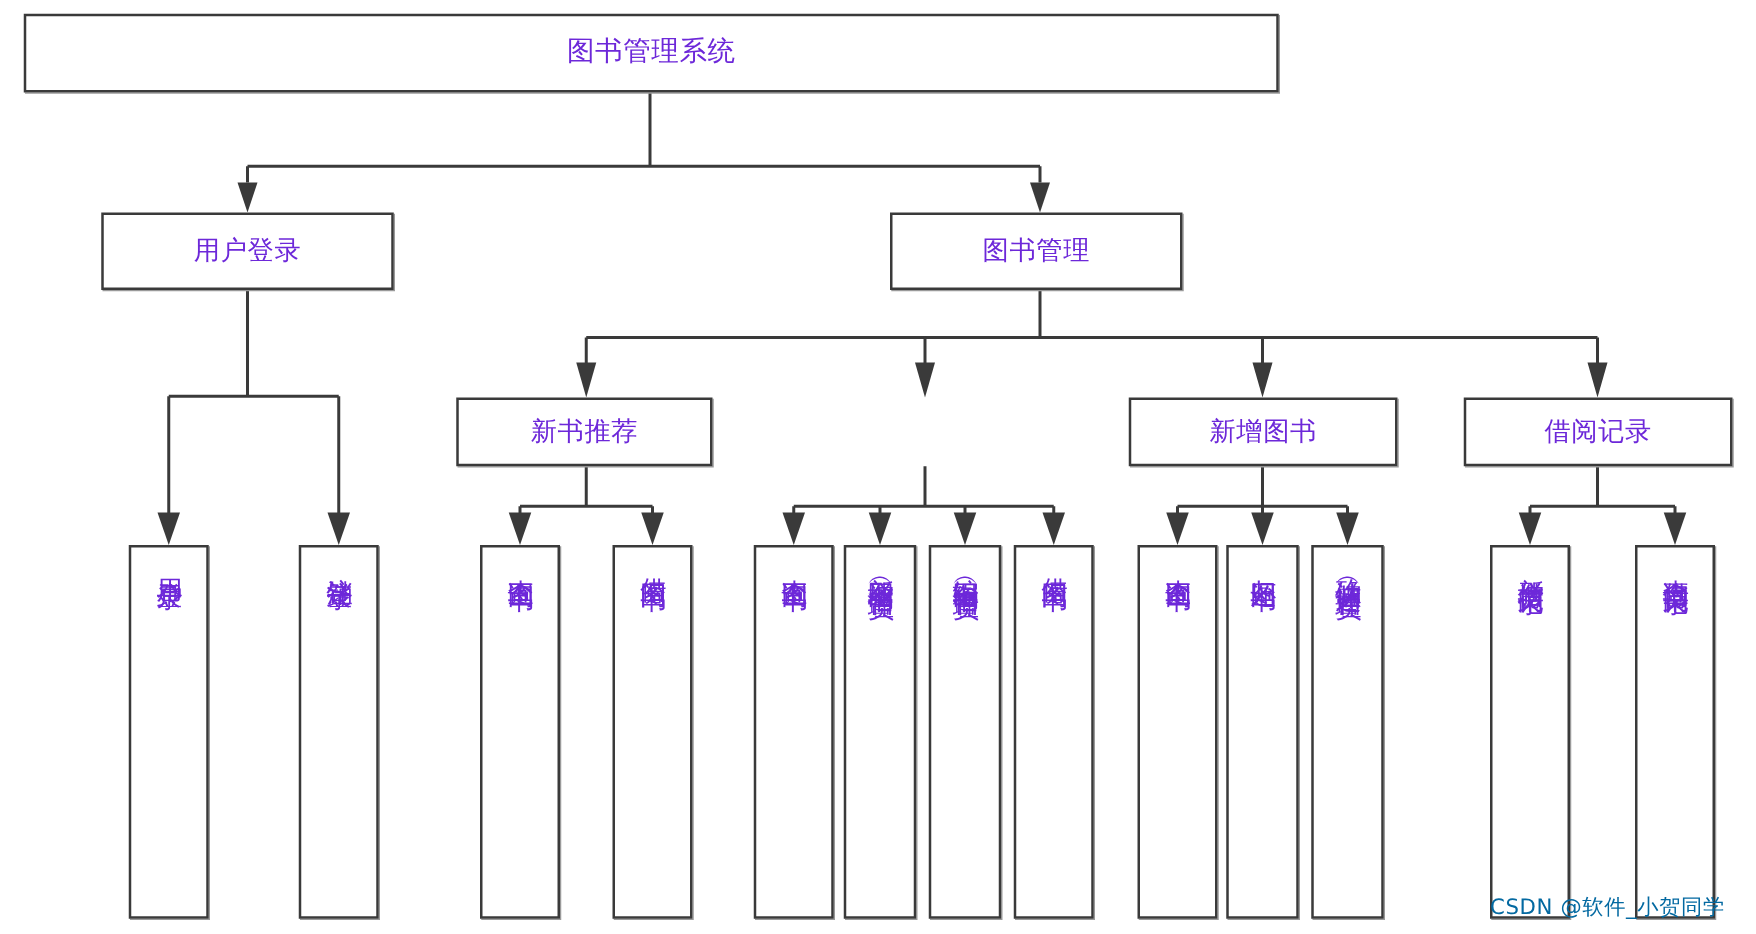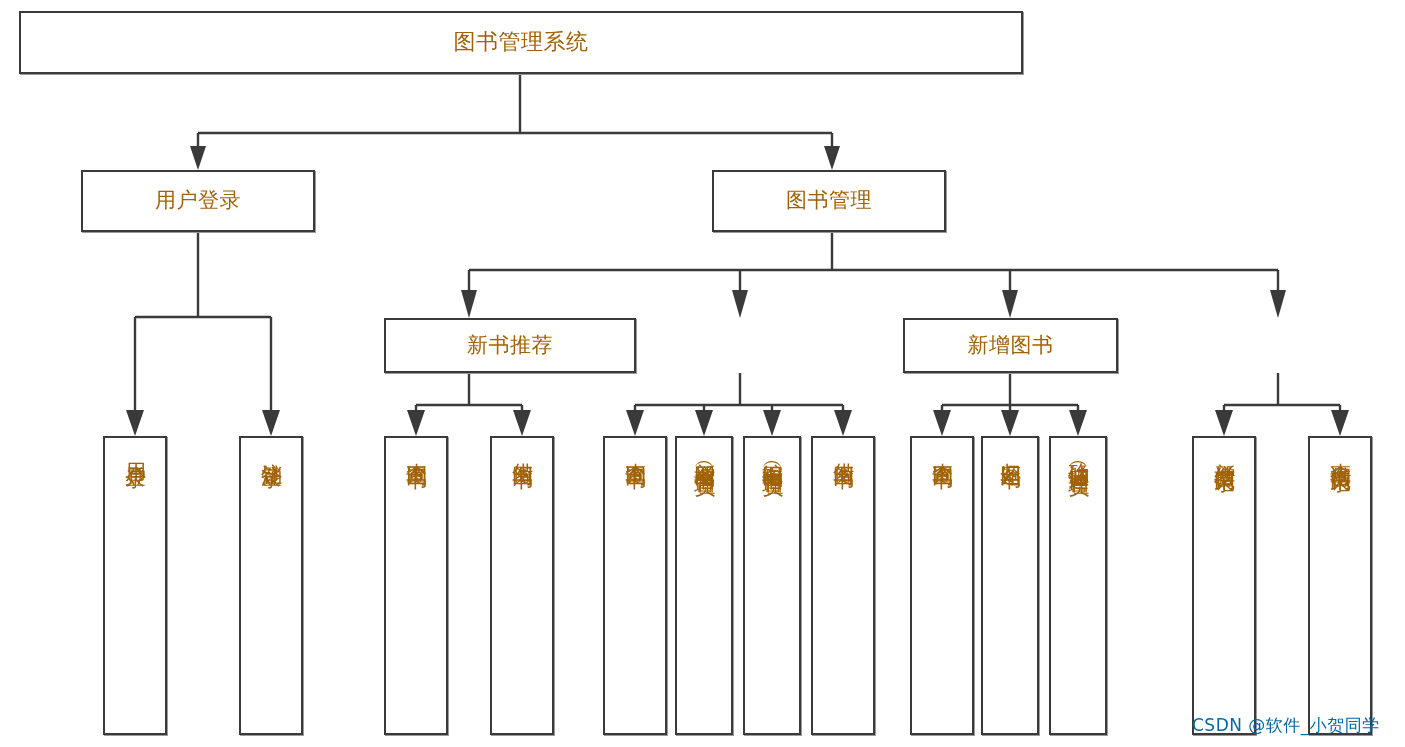--- a/index.html
+++ b/index.html
@@ -28,21 +28,21 @@
     box-shadow: 1px 1px 0 0 #9a9a9a;
     display: flex;
     align-items: center;
     justify-content: center;
     color: #1b1b1b;
   }
   .node-label {
     display: block;
     letter-spacing: 0.5px;
     white-space: nowrap;
-    color: #a16207;
+    color: #6d28d9;
   }
   .node-box.horizontal .node-label {
     font-size: 21px;
     line-height: 1.1;
   }
   .node-box.vertical {
     align-items: flex-start;
     justify-content: center;
     padding-top: 8px;
   }
@@ -155,26 +155,29 @@
     <span class="node-label">图书管理系统</span>
   </div>
 
   <div class="node-box horizontal" style="left:81px; top:170px; width:234px; height:62px;">
     <span class="node-label">用户登录</span>
   </div>
   <div class="node-box horizontal" style="left:712px; top:170px; width:234px; height:62px;">
     <span class="node-label">图书管理</span>
   </div>
 
-  <div class="node-box horizontal" style="left:384px; top:318px; width:252px; height:55px;align-items:center;">
+  <div class="node-box horizontal" style="left:365px; top:318px; width:205px; height:55px;align-items:center;">
     <span class="node-label">新书推荐</span>
   </div>
   <div class="node-box horizontal" style="left:903px; top:318px; width:215px; height:55px;">
     <span class="node-label">新增图书</span>
   </div>
+  <div class="node-box horizontal" style="left:1171px; top:318px; width:215px; height:55px;">
+    <span class="node-label">借阅记录</span>
+  </div>
 
   <div class="node-box vertical" style="left:103px; top:436px; width:64px; height:299px;">
     <span class="node-label">用户登录</span>
   </div>
   <div class="node-box vertical" style="left:239px; top:436px; width:64px; height:299px;">
     <span class="node-label">注销登录</span>
   </div>
 
   <div class="node-box vertical" style="left:384px; top:436px; width:64px; height:299px;">
     <span class="node-label">查询图书</span>

